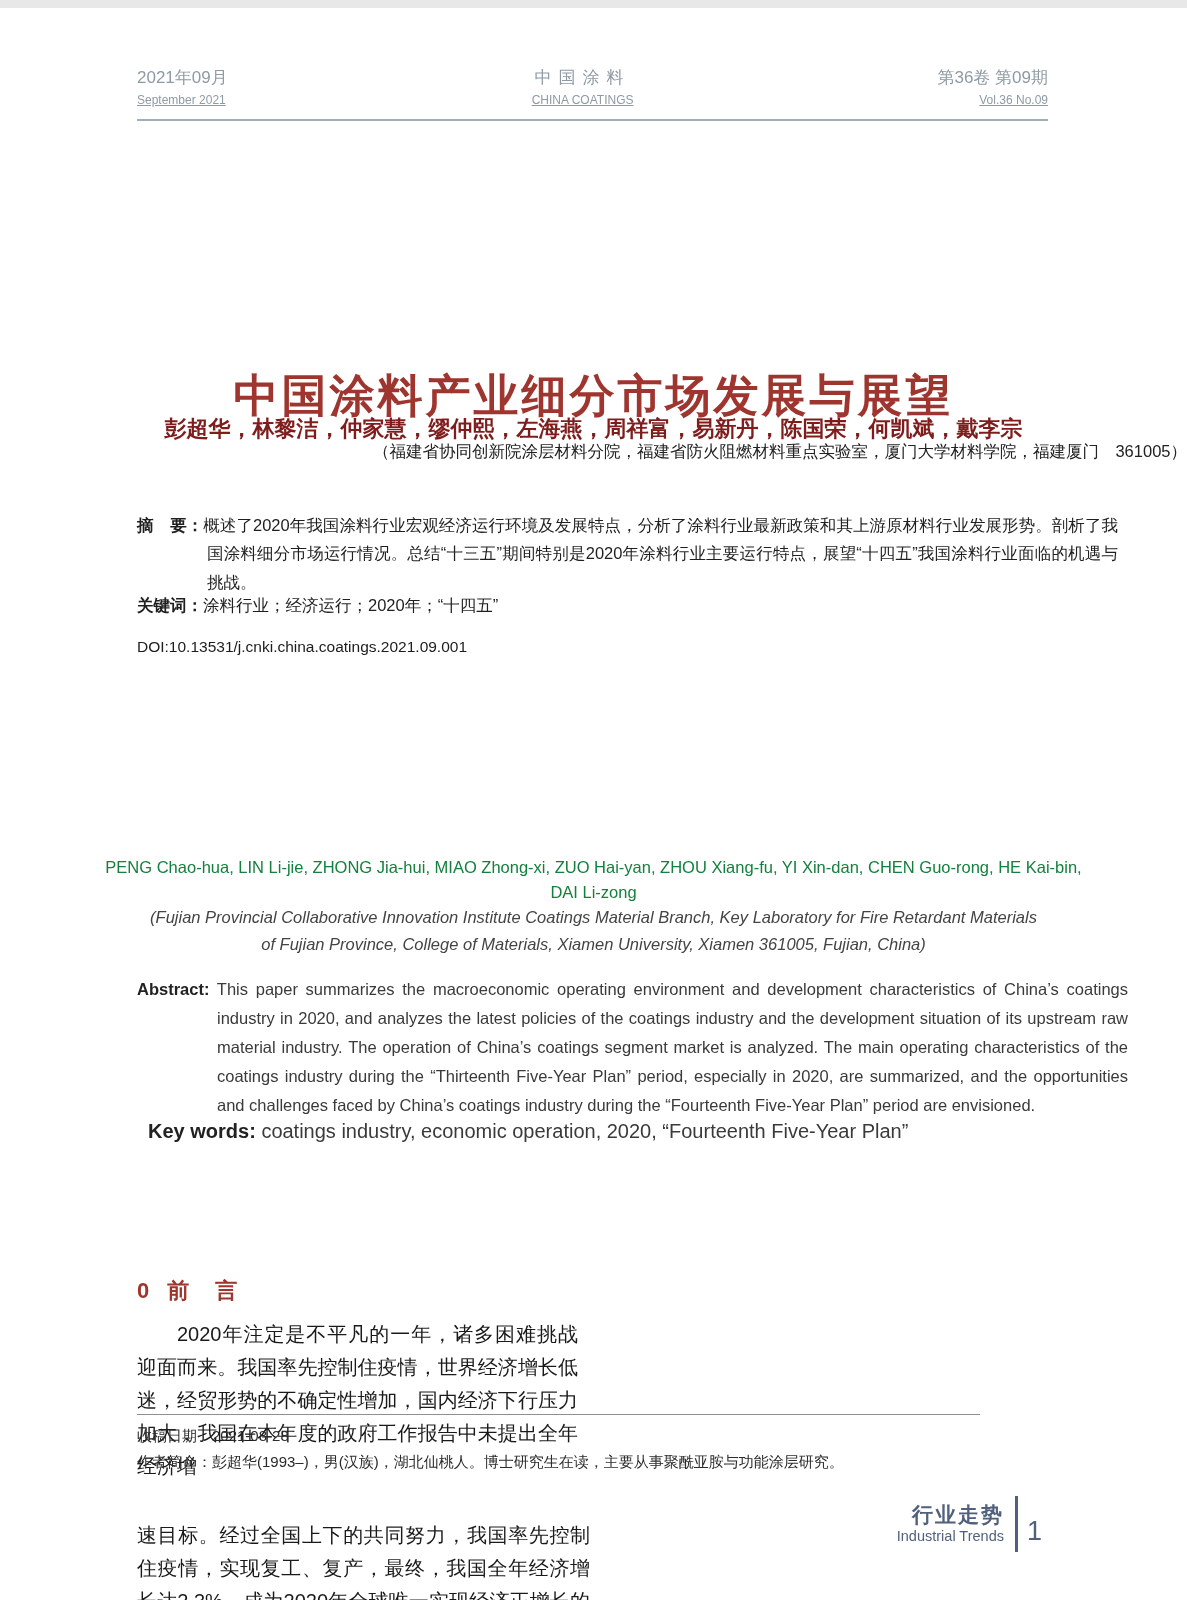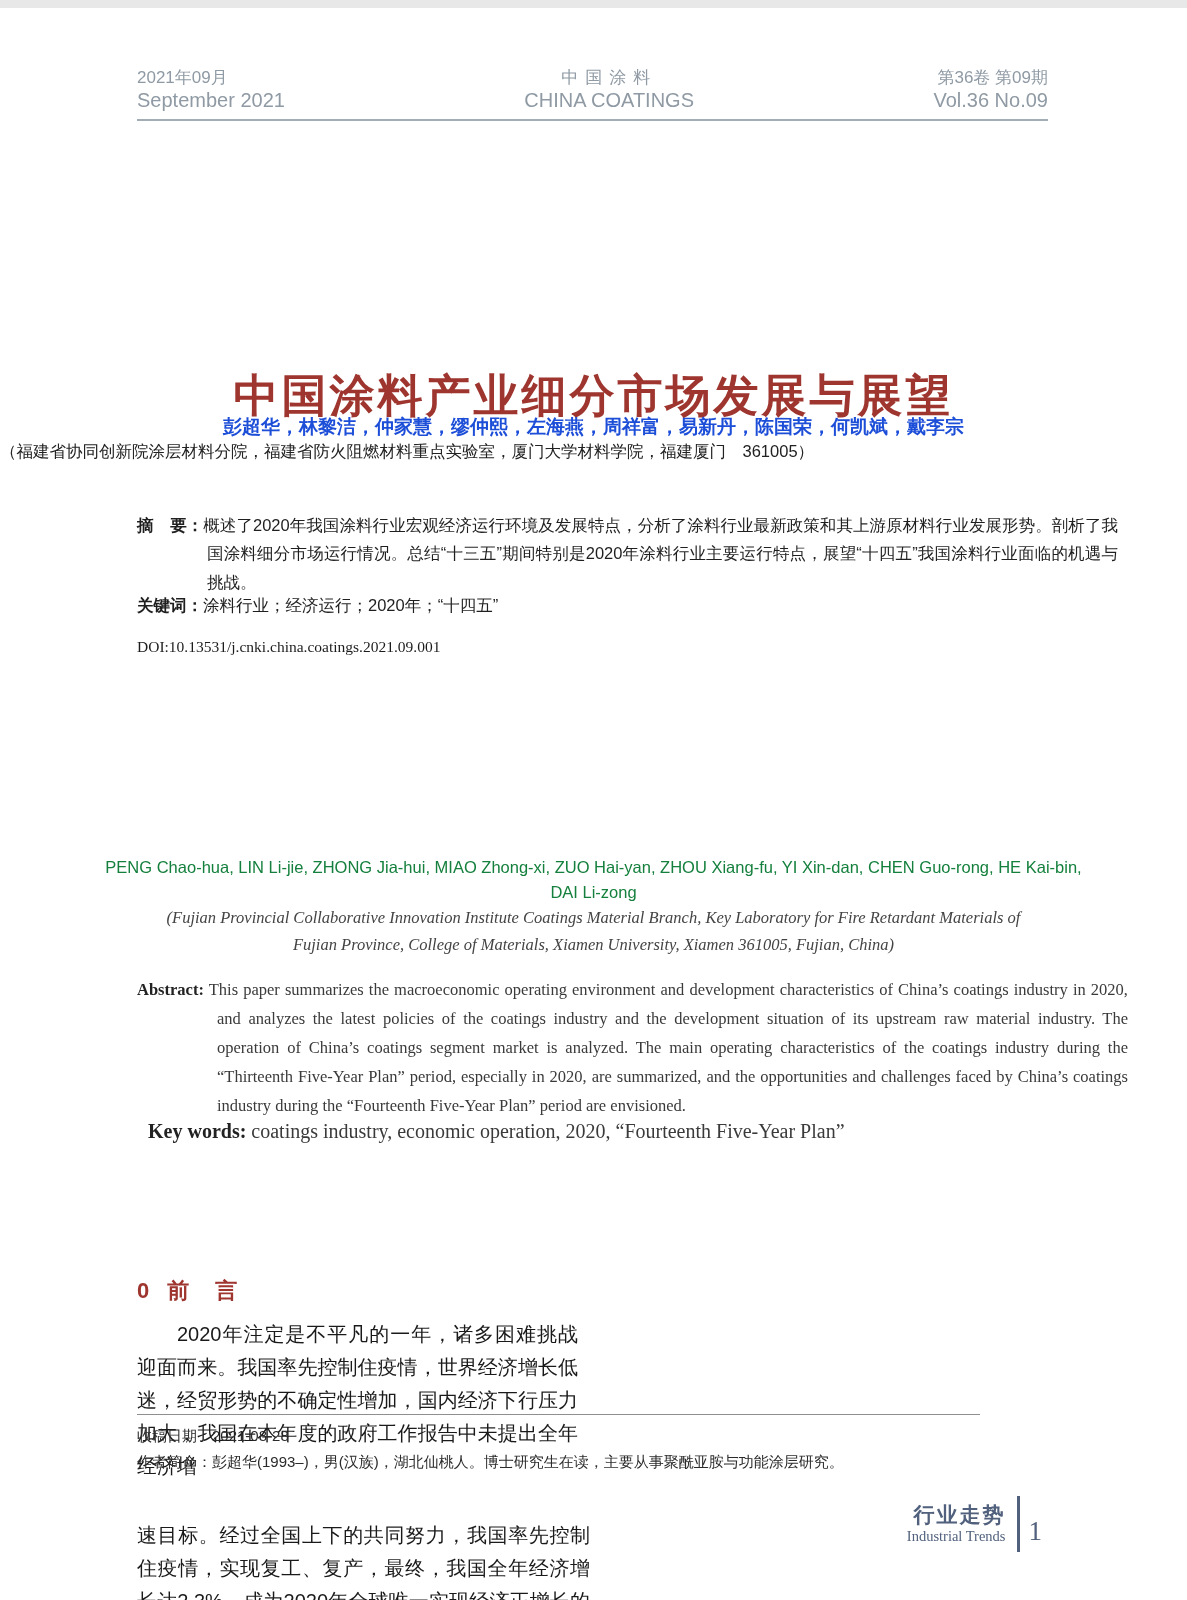--- a/index.html
+++ b/index.html
@@ -5,51 +5,51 @@
   html,body { margin:0; padding:0; background:#e8e8e8; }
   .page {
     position:relative;
     width:1187px; height:1600px;
     margin:8px auto;
     background:#ffffff;
     font-family:"Liberation Sans","DejaVu Sans",sans-serif;
     color:#1f1f1f;
     overflow:hidden;
   }
-  .serif { font-family:Liberation Serif, serif; }
+  .serif { font-family:Liberation Sans, sans-serif; }
 
   
   .journal-header {
     position:absolute; top:58px; left:137px; width:911px;
     display:flex; justify-content:space-between; align-items:flex-end;
     color:#8f9aa4;
     border-bottom:2px solid #a3adb5;
     padding-bottom:7px;
   }
   .journal-header .cell { line-height:23px; font-size:17px; }
-  .journal-header .cell .sub { font-size:20px; }
+  .journal-header .cell .sub { font-size:12px;text-decoration:underline; }
   .jh-left { text-align:left; }
   .jh-center { text-align:center; }
   .jh-center .cn { letter-spacing:7px; }
   .jh-right { text-align:right; }
 
   
   .cn-title {
     position:absolute; top:328px; left:0; width:100%;
     text-align:center;
     font-size:45px; font-weight:bold; letter-spacing:3px;
     color:#9e352e;
   }
   .cn-authors {
     position:absolute; top:406px; left:0; width:100%;
-    text-align:center; font-weight:bold; font-size:19px; color:#1d4ed8;
+    text-align:center; font-weight:bold; font-size:22px; color:#7f1d1d;
   }
   .cn-affiliation {
     position:absolute; top:433px; left:0; width:100%;
-    text-align:left; font-size:16.5px; color:#222;
+    text-align:right; font-size:16.5px; color:#222;
   }
 
   
   .cn-abstract {
     position:absolute; top:486px; left:137px; width:911px;
     font-size:16.5px; line-height:28.5px; text-align:justify;
     padding-left:70px; text-indent:-70px;
   }
   .cn-abstract .lbl { font-weight:bold; }
   .cn-keywords {

